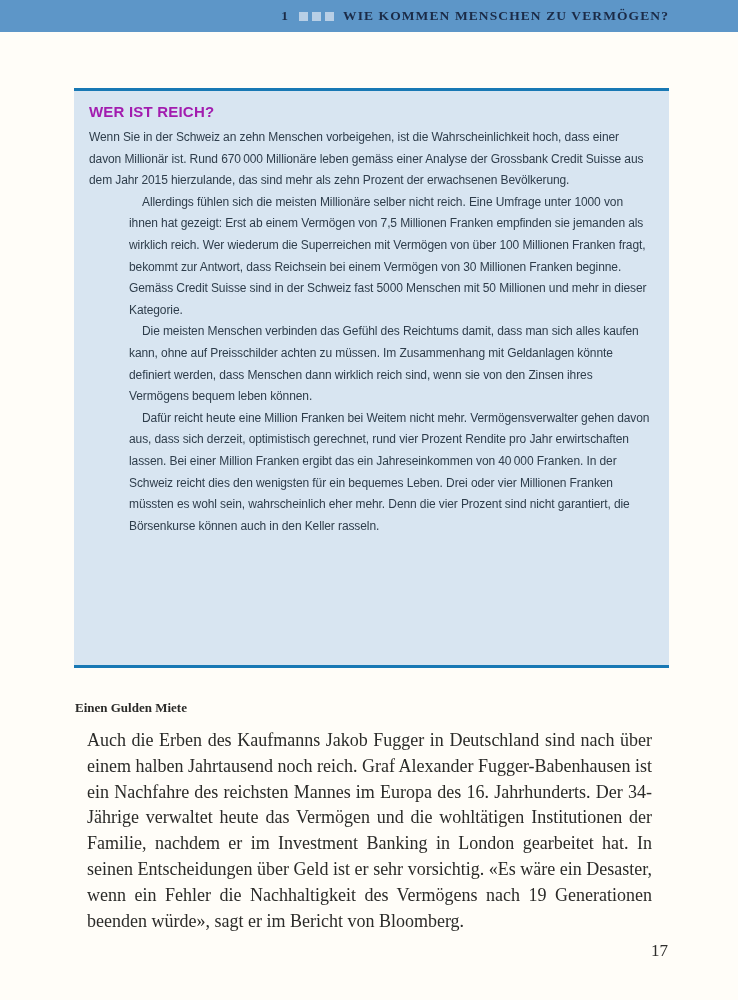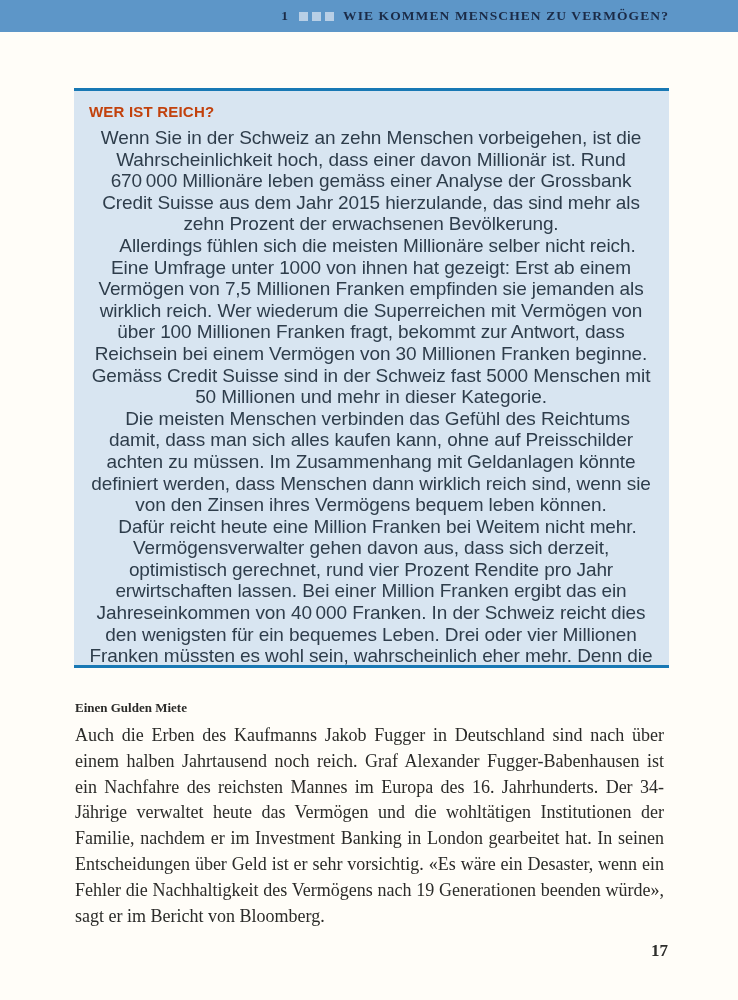--- a/index.html
+++ b/index.html
@@ -36,66 +36,64 @@
     background: #d8e5f1;
     border-top: 3px solid #1878b4;
     border-bottom: 3px solid #1878b4;
     padding: 12px 16px 10px 15px;
     overflow: hidden;
   }
   .infobox h2 {
     margin: 0 0 7px 0;
     font-size: 15px;
     letter-spacing: 0.2px;
-    color: #c2410c;
+    color: #a21caf;
     font-weight: bold;
   }
   .infobox p {
     margin: 0;
-    font-size: 19px;
+    font-size: 12px;
     line-height: 21.6px;
     letter-spacing: -0.1px;
     color: #2e3d4b;
-    text-align: center;
   }
-  .infobox p + p { text-indent: 13px; }
+  .infobox p + p { text-indent: 13px; margin-left: 40px; }
   .end-marker {
     float: right;
     width: 11px; height: 11px;
     background: #1583c0;
     margin-top: 6px;
   }
 
   
   .section {
     position: absolute; left: 75px; top: 700px;
     width: 589px;
     font-family: "Liberation Serif", serif;
     color: #2b2b29;
   }
   .section h3 {
     margin: 0 0 7px 0;
     font-size: 13px;
     font-weight: bold;
   }
   .section p {
-    margin: 0;
+    margin: 12px;
     font-size: 18px;
     line-height: 25.8px;
     text-align: justify;
     hyphens: auto;
   }
 
   
   .page-number {
     position: absolute; top: 941px; right: 70px;
     font-family: "Liberation Serif", serif;
     font-size: 17px;
     color: #2e2e2c;
-    font-weight: bold;
   }
 </style>
 </head>
 <body>
 
 <div class="header-bar">
   <span>1</span>
   <span class="header-squares">
     <span class="header-square"></span>
     <span class="header-square"></span>

